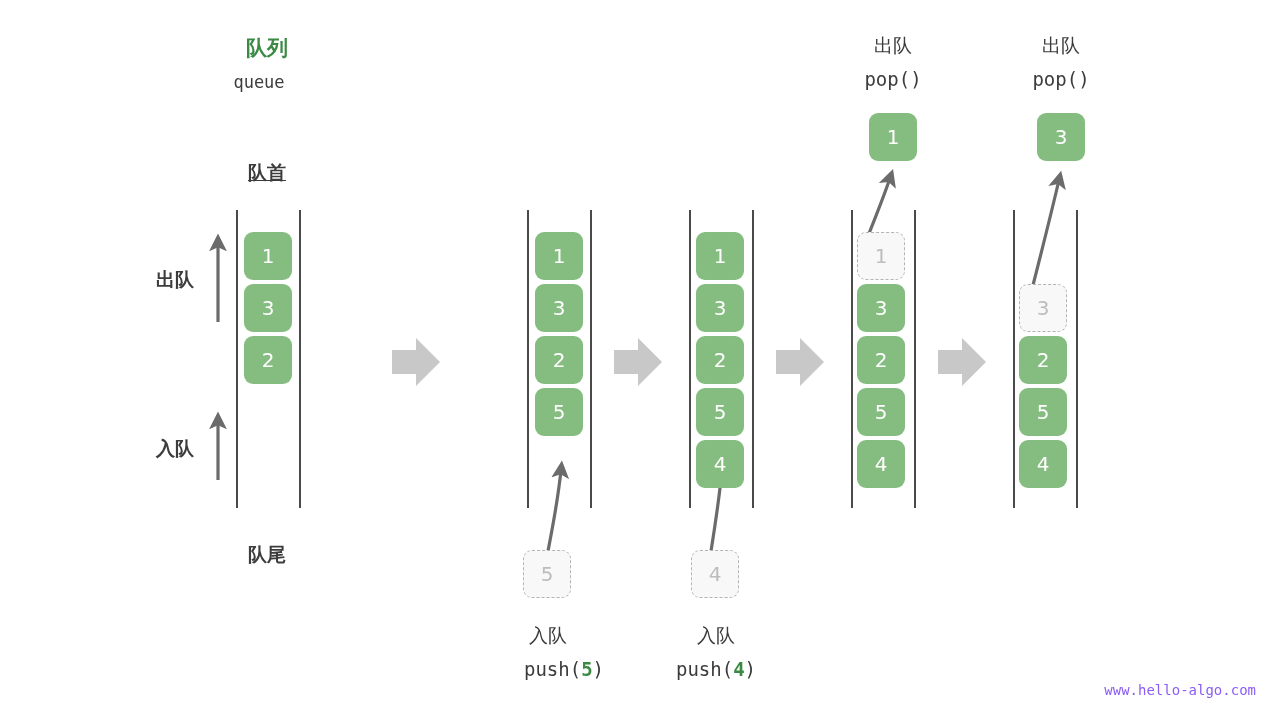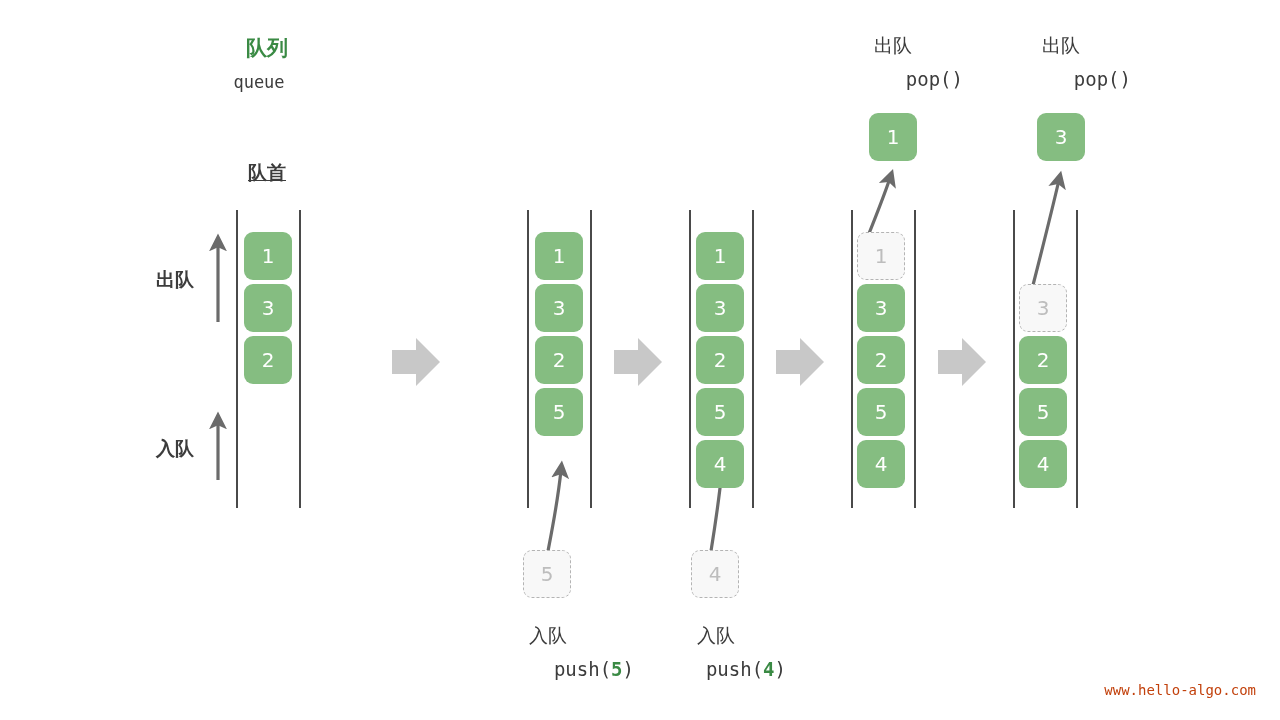--- a/index.html
+++ b/index.html
@@ -56,31 +56,31 @@
   .op-cn {
     font-size: 19px;
     color: #3c3c3c;
     text-align: center;
     white-space: nowrap;
   }
   .op-code {
     font-family: "DejaVu Sans Mono", "Liberation Mono", monospace;
     font-size: 19px;
     color: #3c3c3c;
-    text-align: right;
+    text-align: center;
     white-space: nowrap;
   }
   .op-code .num {
     color: #3a8a44;
     font-weight: bold;
   }
   .watermark {
     font-family: "DejaVu Sans Mono", "Liberation Mono", monospace;
     font-size: 14px;
-    color: #c2410c;
+    color: #8b5cf6;
     white-space: nowrap;
   }
 
   
   .rail {
     position: absolute;
     width: 1.6px;
     background: #4a4a4a;
   }
 
@@ -161,20 +161,21 @@
     </g>
     <g>
       <path d="M938,350 L962,350 L962,338 L986,362 L962,386 L962,374 L938,374 Z" fill="#c8c8c8"></path>
     </g>
   </svg>
 
   <div class="abs title-cn" style="left:187px; top:34px; width:160px;">队列</div>
   <div class="abs title-en" style="left:179px; top:72px; width:160px;">queue</div>
 
   <div class="abs head-label" style="left:187px; top:160px; width:160px;text-decoration:underline;">队首</div>
+  <div class="abs head-label" style="left:187px; top:542px; width:160px;">队尾</div>
 
   <div class="abs side-label" style="left:140px; top:267px; width:70px;">出队</div>
   <div class="abs side-label" style="left:140px; top:436px; width:70px;">入队</div>
 
   <div class="abs" style="left:0; top:0; width:1280px; height:720px; pointer-events:none;">
     <div class="rail" style="left:236px; top:210px; height:298px;"></div>
     <div class="rail" style="left:299px; top:210px; height:298px;"></div>
 
     <div class="cell filled abs" style="left:244px; top:232px;">1</div>
     <div class="cell filled abs" style="left:244px; top:284px;">3</div>

